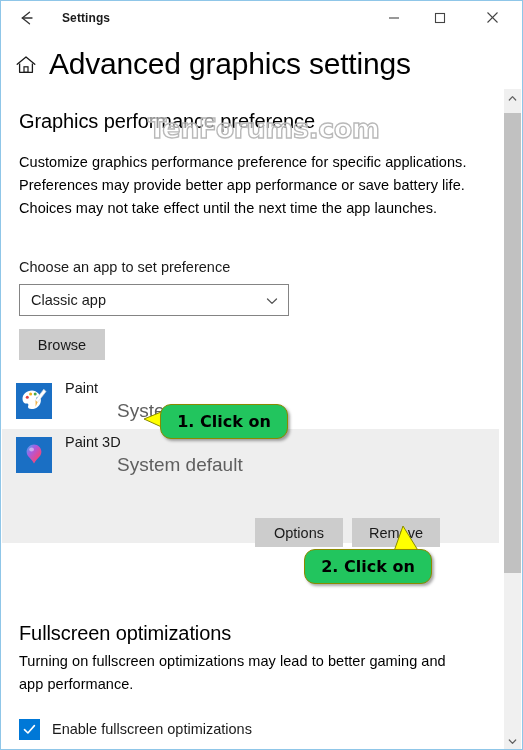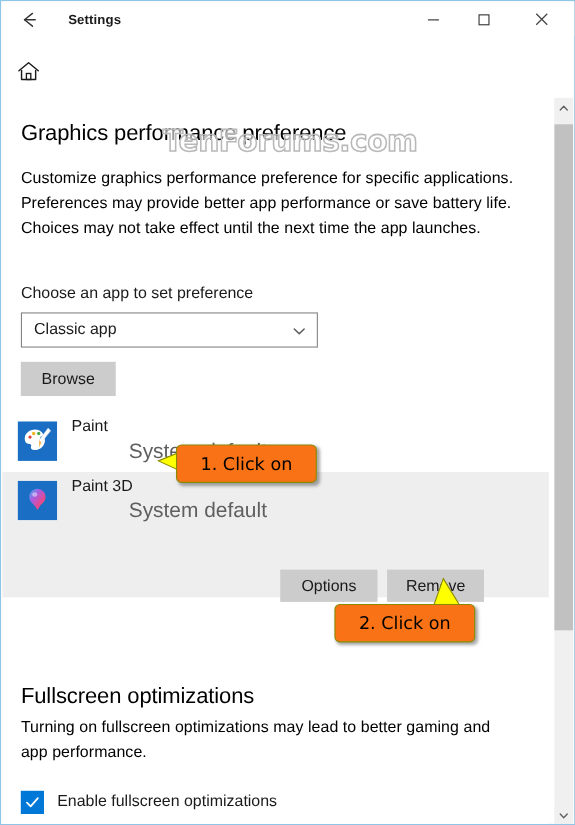--- a/index.html
+++ b/index.html
@@ -167,25 +167,25 @@
   }
   .sb-up{top:0;}
   .sb-down{bottom:0;}
   .sb-thumb{
     position:absolute;left:0;top:24px;width:17px;height:460px;
     background:#c1c1c1;cursor:default;
   }
   
   .callout{
     position:absolute;
-    background:#f97316;
+    background:#22c55e;
     border:1px solid #8a8a00;
-    border-radius:5px;
+    border-radius:11px;
     font-family:"DejaVu Sans", sans-serif;
-    font-weight:normal;
+    font-weight:bold;
     font-size:16px;
     color:#000000;
     display:flex;align-items:center;justify-content:center;
     box-shadow:2px 2px 3px rgba(0,0,0,.35);
     white-space:nowrap;
   }
   #callout1{left:159px;top:403px;width:126px;height:33px;}
   #callout2{left:303px;top:548px;width:126px;height:33px;}
   .tail{position:absolute;pointer-events:none;}
   #tail1{left:140px;top:406px;width:26px;height:26px;}
@@ -224,20 +224,21 @@
   </div>
 
   <div class="page-header">
     <div class="home-icon">
       <svg width="24" height="24" viewBox="0 0 24 24">
         <path d="M3.2 11.3 L12 4 L20.8 11.3" fill="none" stroke="#1a1a1a" stroke-width="1.3" stroke-linecap="round" stroke-linejoin="round"></path>
         <path d="M5.6 10.6 L5.6 19.3 L18.4 19.3 L18.4 10.6" fill="none" stroke="#1a1a1a" stroke-width="1.3" stroke-linejoin="round"></path>
         <rect x="10" y="13.8" width="4" height="5.5" fill="none" stroke="#1a1a1a" stroke-width="1.2"></rect>
       </svg>
     </div>
+    <div class="page-title">Advanced graphics settings</div>
   </div>
 
   <div class="content">
 
     <div class="sec-title" style="left:17px;top:21px;">Graphics performance preference</div>
 
     <div class="watermark">TenForums.com</div>
 
     <div class="body-text" style="left:17px;top:62px;width:455px;">Customize graphics performance preference for specific applications. Preferences may provide better app performance or save battery life. Choices may not take effect until the next time the app launches.</div>
 

